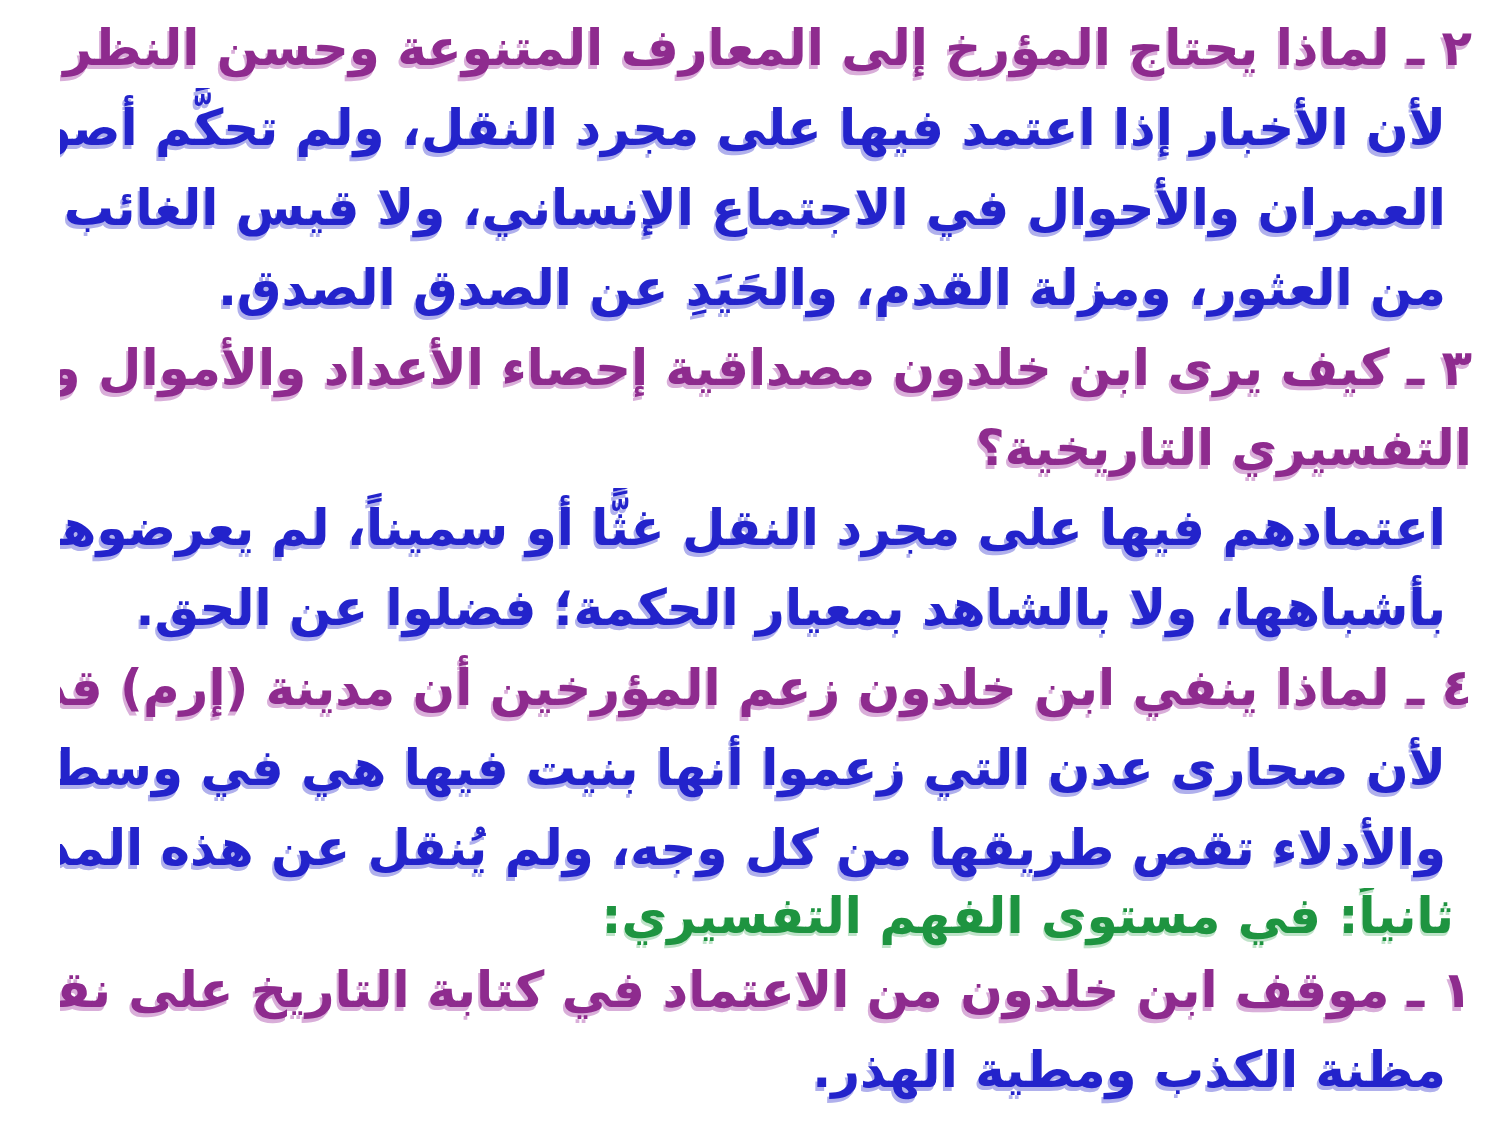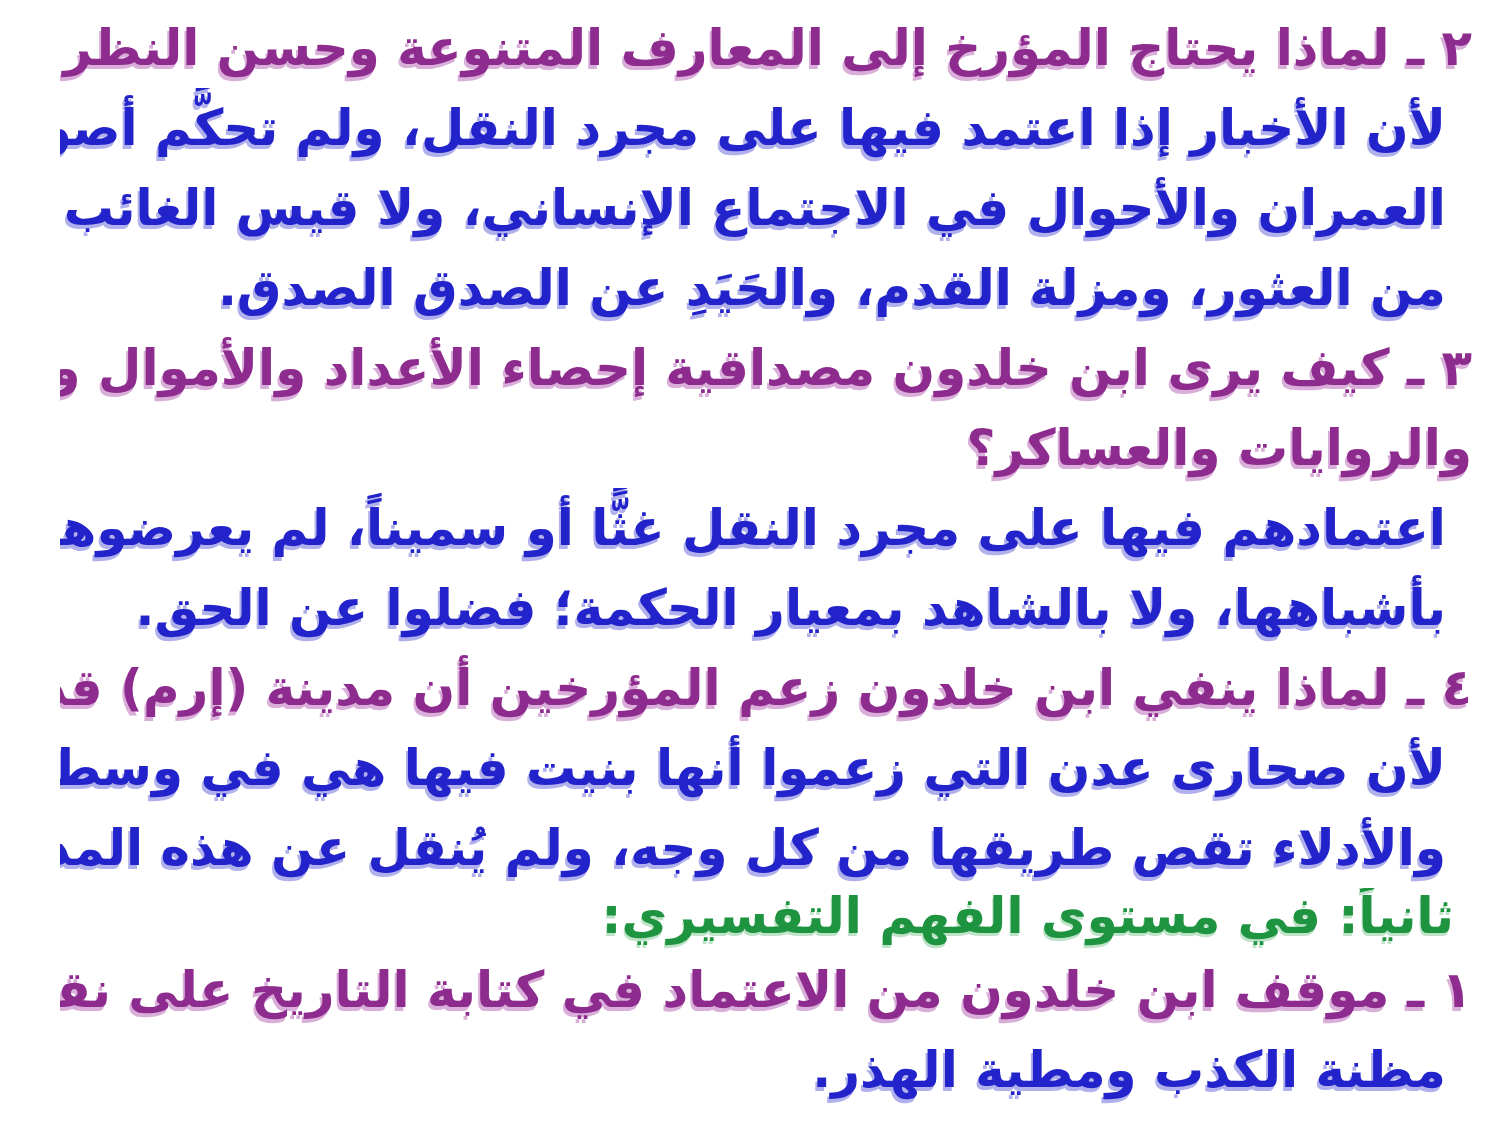--- a/index.html
+++ b/index.html
@@ -70,21 +70,21 @@
     <div class="line purple r">٢ ـ لماذا يحتاج المؤرخ إلى المعارف المتنوعة وحسن النظر والتثبت؟</div>
 
     <div class="line blue j answer">لأن الأخبار إذا اعتمد فيها على مجرد النقل، ولم تحكَّم أصولُ العادة وقواعد السياسة وطبيعة</div>
 
     <div class="line blue j answer">العمران والأحوال في الاجتماع الإنساني، ولا قيس الغائب منها بالشاهد، فربما لم يؤمن فيها</div>
 
     <div class="line blue r answer">من العثور، ومزلة القدم، والحَيَدِ عن الصدق الصدق.</div>
 
     <div class="line purple j">٣ ـ كيف يرى ابن خلدون مصداقية إحصاء الأعداد والأموال والعساكر إذا عرضت في الحكايات</div>
 
-    <div class="line purple r">والروايات والعساكر؟</div>
+    <div class="line purple r">التفسيري التاريخية؟</div>
 
     <div class="line blue j answer">اعتمادهم فيها على مجرد النقل غثًّا أو سميناً، لم يعرضوها على أصولها، ولا قاسوها</div>
 
     <div class="line blue r answer">بأشباهها، ولا بالشاهد بمعيار الحكمة؛ فضلوا عن الحق.</div>
 
     <div class="line purple r">٤ ـ لماذا ينفي ابن خلدون زعم المؤرخين أن مدينة (إرم) قد بنيت في صحاري عدن؟</div>
 
     <div class="line blue j answer">لأن صحارى عدن التي زعموا أنها بنيت فيها هي في وسط اليمن، ومازال عمرانها متعاقباً،</div>
 
     <div class="line blue r answer">والأدلاء تقص طريقها من كل وجه، ولم يُنقل عن هذه المدينة خبر ولا ذكرها أحد.</div>

